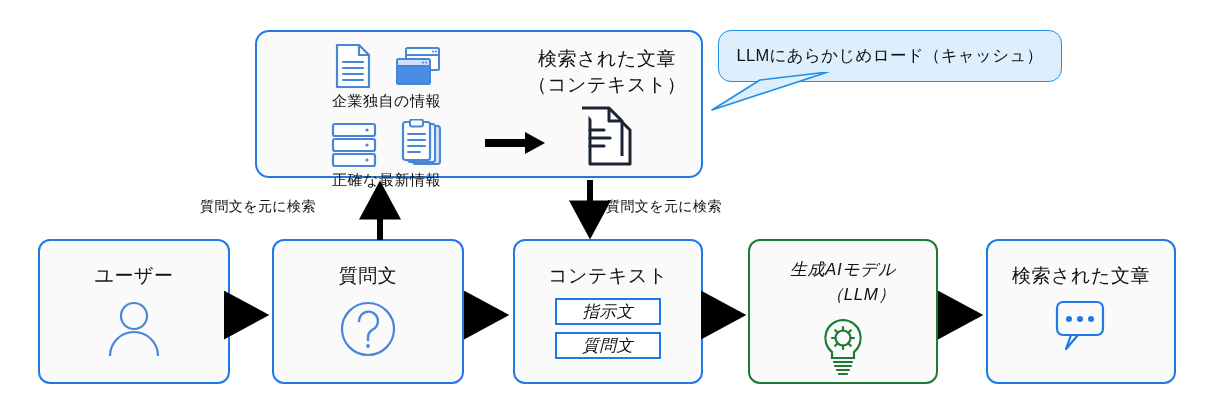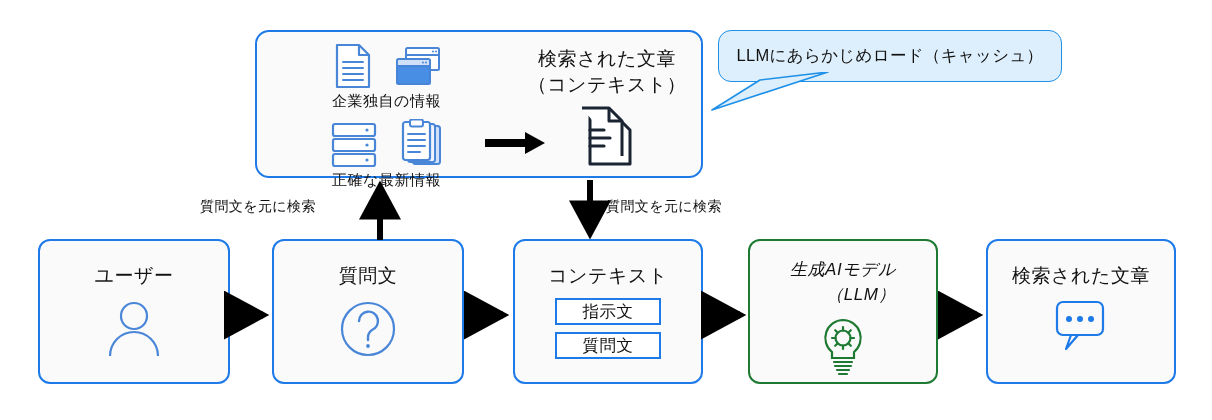--- a/index.html
+++ b/index.html
@@ -77,20 +77,21 @@
 
   .subbox{
     box-sizing:border-box;
     width:106px;height:27px;
     border:2.2px solid #1e7ae8;
     background:#ffffff;
     display:flex;align-items:center;justify-content:center;
     font-size:16.5px;color:#111;
     margin-top:7px;
     letter-spacing:.5px;
+    font-style:italic;
   }
   #sublist{display:flex;flex-direction:column;align-items:center;margin-top:3px;}
 
   
   .edge-label{
     position:absolute;
     font-size:14px;
     color:#111;
     white-space:nowrap;
     letter-spacing:.4px;

